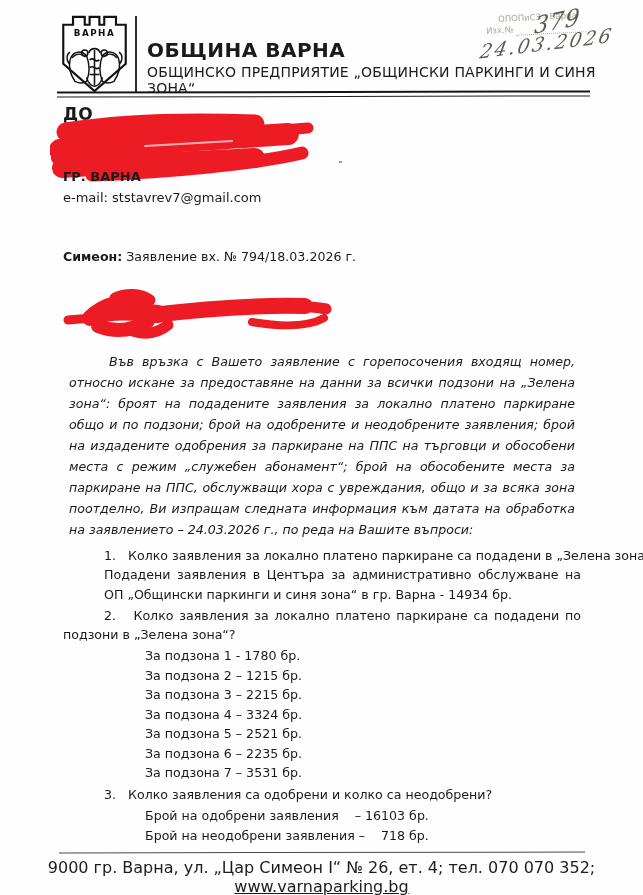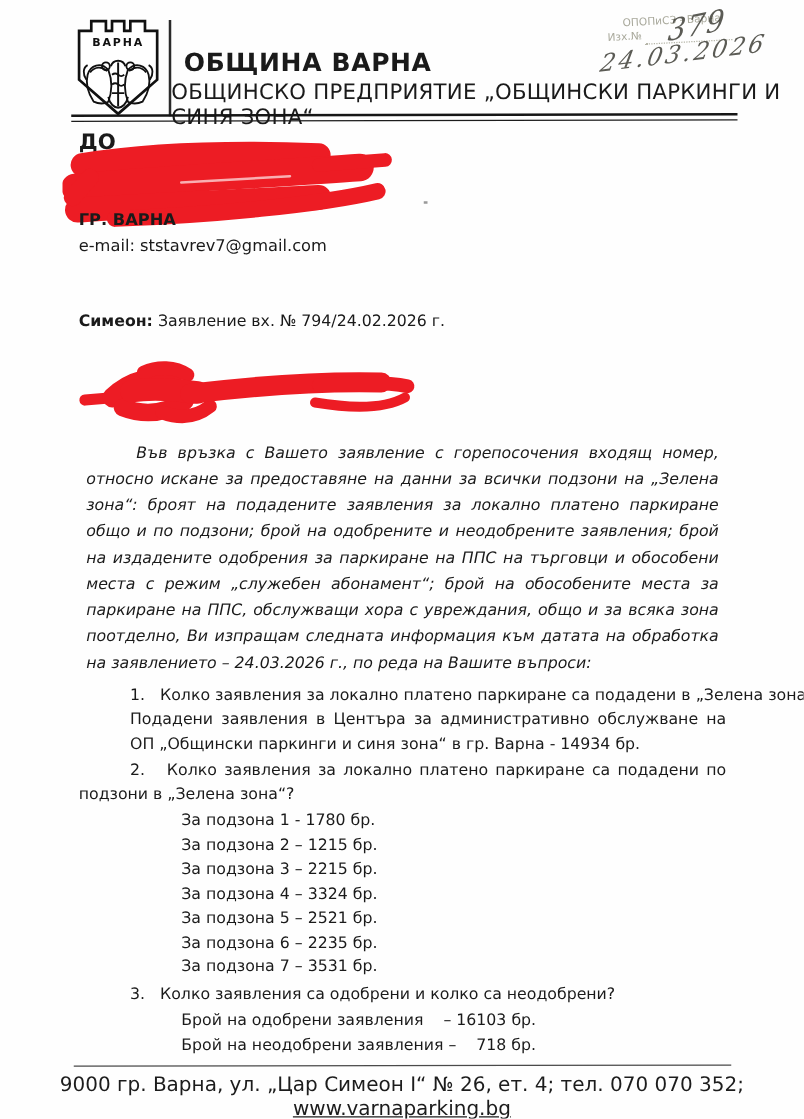--- a/index.html
+++ b/index.html
@@ -5,21 +5,21 @@
   html,body{margin:0;padding:0;background:#ffffff;}
   .page{
     position:relative;width:643px;height:895px;background:#fefefe;
     font-family:"DejaVu Sans","Liberation Sans",sans-serif;
     color:#1a1a1a;overflow:hidden;
   }
   
   .logo{position:absolute;left:56px;top:13px;width:77px;height:82px;}
   .logo-divider{position:absolute;left:135px;top:16px;width:2px;height:77px;background:#2a2a2a;}
   .org-name{position:absolute;left:147px;top:38px;font-size:20px;font-weight:bold;letter-spacing:.5px;}
-  .org-subtitle{position:absolute;left:137px;top:64px;font-size:17px;letter-spacing:.2px;}
+  .org-subtitle{position:absolute;left:147px;top:64px;font-size:14px;letter-spacing:.2px;}
   .header-rule{position:absolute;left:57px;top:91px;width:533px;height:3px;
     border-top:2.6px solid #161616;border-bottom:1.3px solid #1d1d1d;transform:rotate(-.12deg);}
   
   .stamp{position:absolute;left:478px;top:8px;width:162px;height:58px;}
   .stamp .print{position:absolute;color:#a9a99c;font-size:8.5px;transform:rotate(-3deg);white-space:nowrap;}
   .stamp .print.l1{left:20px;top:4px;}
   .stamp .print.l2{left:8px;top:17px;}
   .stamp .dots{position:absolute;left:38px;top:25px;width:70px;border-bottom:1px dotted #b5b5a8;transform:rotate(-3deg);}
   .hand{position:absolute;font-style:italic;color:#45453e;opacity:.88;white-space:nowrap;
         font-family:"DejaVu Serif","Liberation Serif",serif;}
@@ -108,21 +108,21 @@
       <path d="M8,50 L22,34" stroke-width="14"></path>
       <path d="M95,38 L182,33" stroke="#ffffff" stroke-width="2" opacity="0.65"></path>
     </g>
   </svg>
   <div class="speck"></div>
 
   <div class="city-line">ГР. ВАРНА</div>
   <div class="email-line">e-mail: ststavrev7@gmail.com</div>
 
   <div class="subject">
-    <b>Симеон:</b><span> Заявление вх. № 794/24.02.2026 г.</span>
+    <b>Симеон:</b><span> Заявление вх. № 794/18.03.2026 г.</span>
   </div>
 
   <svg class="blob2" viewBox="0 0 290 62">
     <g stroke="#ed1c24" fill="none" stroke-linecap="round">
       <path d="M8,34 L32,32" stroke-width="9"></path>
       <path d="M30,32 C45,18 62,14 78,20" stroke-width="16"></path>
       <path d="M55,12 C66,7 80,7 90,14" stroke-width="11"></path>
       <path d="M38,40 C56,47 72,45 88,35" stroke-width="14"></path>
       <path d="M45,27 C62,24 82,26 98,28" stroke-width="18"></path>
       <path d="M70,44 C86,50 98,47 108,39" stroke-width="11"></path>

